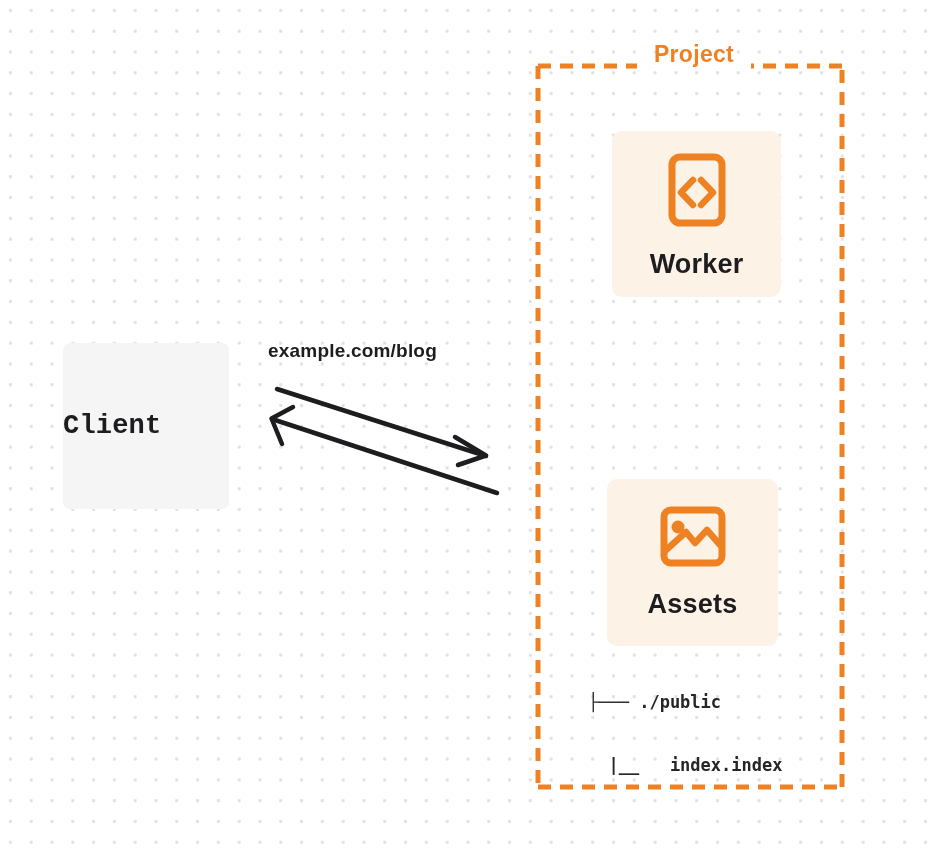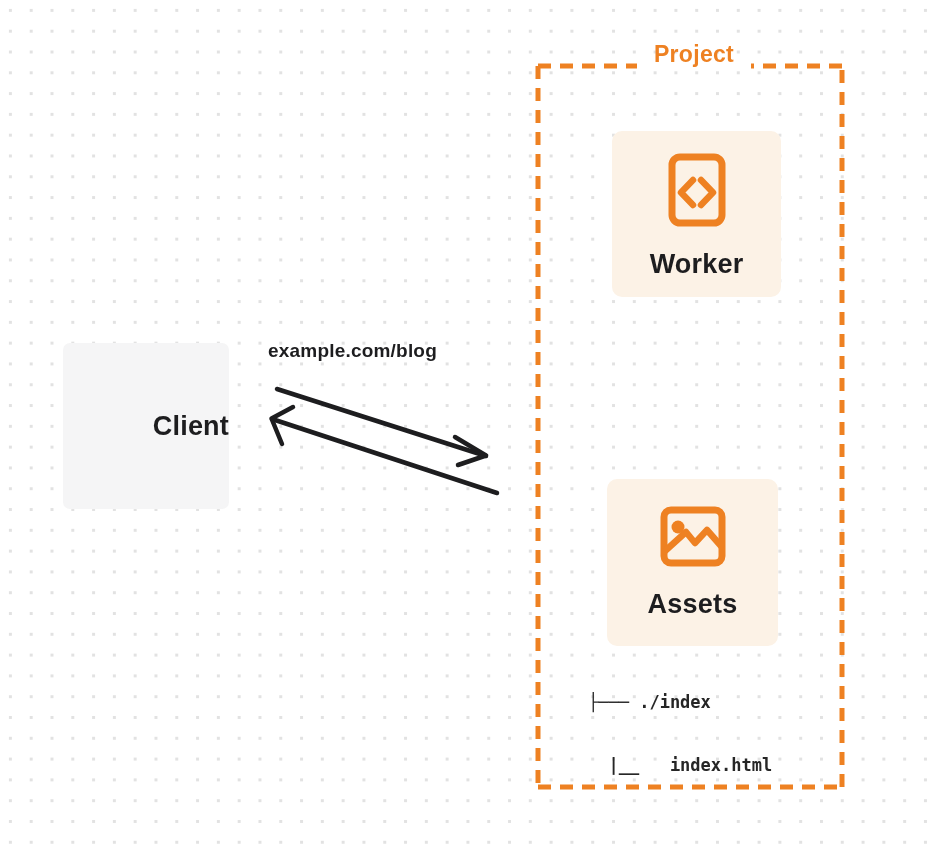--- a/index.html
+++ b/index.html
@@ -11,21 +11,21 @@
     background-image:radial-gradient(circle,#e2e2e2 1.5px,transparent 1.6px);
     background-size:20.8px 20.8px;
     font-family:"Liberation Sans",sans-serif;
     color:#1d1d1f;
   }
   .overlay{position:absolute;left:0;top:0;width:938px;height:860px;pointer-events:none;}
 
   .client-box{
     position:absolute;left:63px;top:343px;width:166px;height:166px;
     background:#f5f5f6;border-radius:7px;
-    display:flex;align-items:center;justify-content:flex-end;
+    display:flex;align-items:center;justify-content:flex-start;font-family:Liberation Mono, monospace;
   }
   .client-box .node-label{font-size:27px;font-weight:bold;letter-spacing:.2px;}
 
   .url-label{
     position:absolute;left:268px;top:340px;
     font-size:19px;font-weight:bold;letter-spacing:.2px;color:#1d1d1f;
     white-space:nowrap;
   }
 
   .project-label{
@@ -93,18 +93,18 @@
   <div class="card assets-card">
     <svg class="icon" width="66" height="61" viewBox="0 0 66 61" aria-hidden="true">
       <rect x="4" y="4" width="58" height="53" rx="7" fill="none" stroke="#ee8122" stroke-width="7"></rect>
       <circle cx="18" cy="21" r="6.5" fill="#ee8122"></circle>
       <polyline points="5,45 26,26 35,37 47,24 61,40" fill="none" stroke="#ee8122" stroke-width="6.5" stroke-linecap="round" stroke-linejoin="round"></polyline>
     </svg>
     <span class="node-label">Assets</span>
   </div>
 
   <div class="file-tree">
-    <div>├─── ./index</div>
-    <div>  |__   index.html</div>
+    <div>├─── ./public</div>
+    <div>  |__   index.index</div>
     
   </div>
 
 </div>
 
 </body></html>

